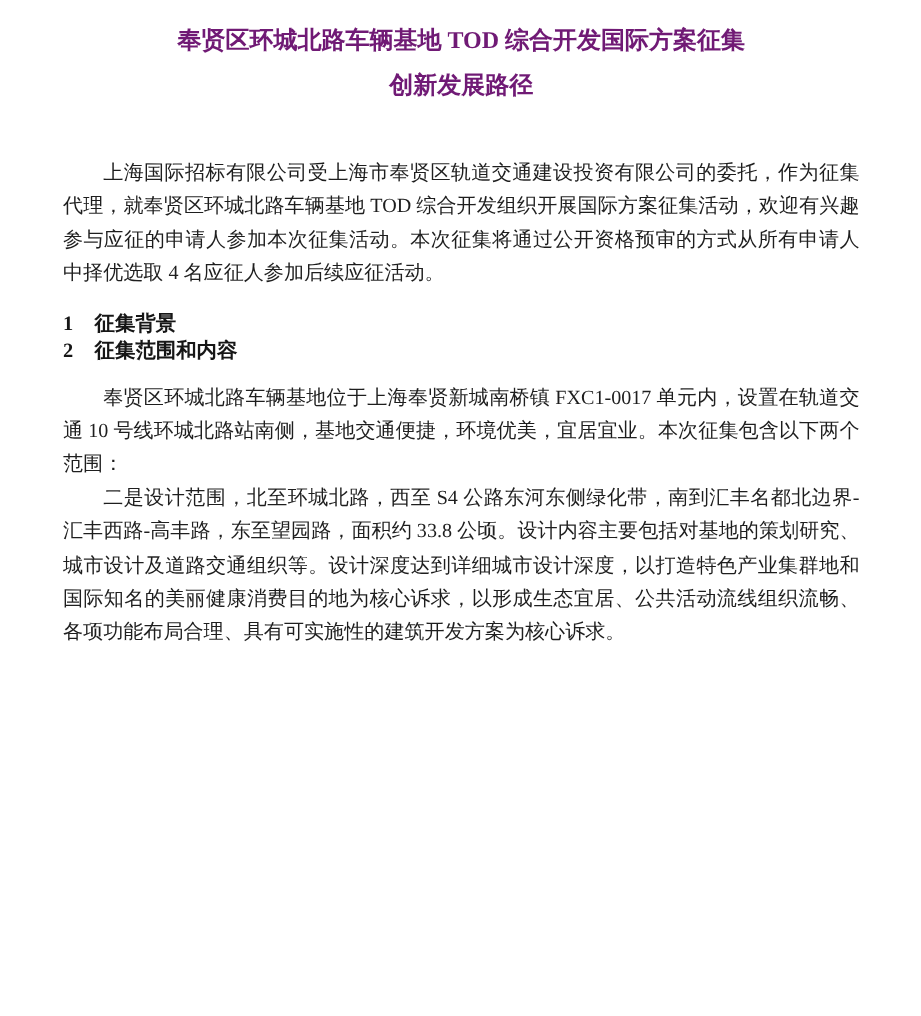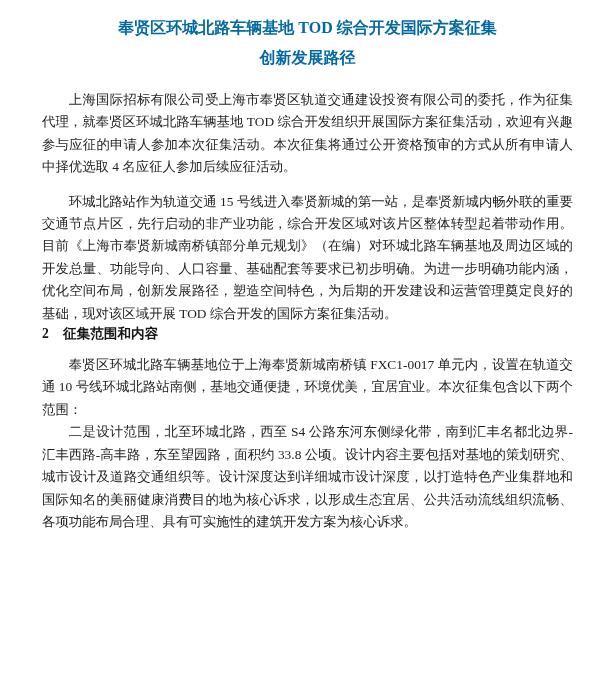--- a/index.html
+++ b/index.html
@@ -16,34 +16,34 @@
     color: #1e1e1e;
     font-family: "Liberation Serif", "DejaVu Serif", serif;
     padding: 13px 41px 6px 42px;
     overflow: hidden;
   }
   .doc-title {
     font-size: 16px;
     font-weight: 700;
     text-align: center;
     line-height: 30px;
-    color: #0369a1;
+    color: #701a75;
     margin: 0;
   }
   .body-copy {
     font-size: 13.4px;
     line-height: 22.4px;
     text-align: justify;
   }
   .para {
     margin: 0;
     text-indent: 2em;
   }
   .intro-block {
-    margin-top: 16px;
+    margin-top: 31px;
   }
   .section-heading {
     font-size: 13.6px;
     font-weight: 700;
     line-height: 18px;
     color: #161616;
     margin: 13px 0 0 0;
   }
   .section-heading .sec-num {
     display: inline-block;
@@ -64,24 +64,24 @@
 
 <div class="page">
 
   <h1 class="doc-title">奉贤区环城北路车辆基地 TOD 综合开发国际方案征集</h1>
   <h1 class="doc-title">创新发展路径</h1>
 
   <div class="body-copy intro-block">
     <p class="para">上海国际招标有限公司受上海市奉贤区轨道交通建设投资有限公司的委托，作为征集代理，就奉贤区环城北路车辆基地 TOD 综合开发组织开展国际方案征集活动，欢迎有兴趣参与应征的申请人参加本次征集活动。本次征集将通过公开资格预审的方式从所有申请人中择优选取 4 名应征人参加后续应征活动。</p>
   </div>
 
+  <h2 class="section-heading">
+    <span class="sec-num">1</span><span>征集背景</span>
+  </h2>
 
-  <div class="body-copy section-body">
-    <p class="para">环城北路站作为轨道交通 15 号线进入奉贤新城的第一站，是奉贤新城内畅外联的重要交通节点片区，先行启动的非产业功能，综合开发区域对该片区整体转型起着带动作用。目前《上海市奉贤新城南桥镇部分单元规划》（在编）对环城北路车辆基地及周边区域的开发总量、功能导向、人口容量、基础配套等要求已初步明确。为进一步明确功能内涵，优化空间布局，创新发展路径，塑造空间特色，为后期的开发建设和运营管理奠定良好的基础，现对该区域开展 TOD 综合开发的国际方案征集活动。</p>
-  </div>
 
   <h2 class="section-heading second">
     <span class="sec-num">2</span><span>征集范围和内容</span>
   </h2>
 
   <div class="body-copy section-body second">
     <p class="para">奉贤区环城北路车辆基地位于上海奉贤新城南桥镇 FXC1-0017 单元内，设置在轨道交通 10 号线环城北路站南侧，基地交通便捷，环境优美，宜居宜业。本次征集包含以下两个范围：</p>
     <p class="para">二是设计范围，北至环城北路，西至 S4 公路东河东侧绿化带，南到汇丰名都北边界-汇丰西路-高丰路，东至望园路，面积约 33.8 公顷。设计内容主要包括对基地的策划研究、城市设计及道路交通组织等。设计深度达到详细城市设计深度，以打造特色产业集群地和国际知名的美丽健康消费目的地为核心诉求，以形成生态宜居、公共活动流线组织流畅、各项功能布局合理、具有可实施性的建筑开发方案为核心诉求。</p>
   </div>
 

